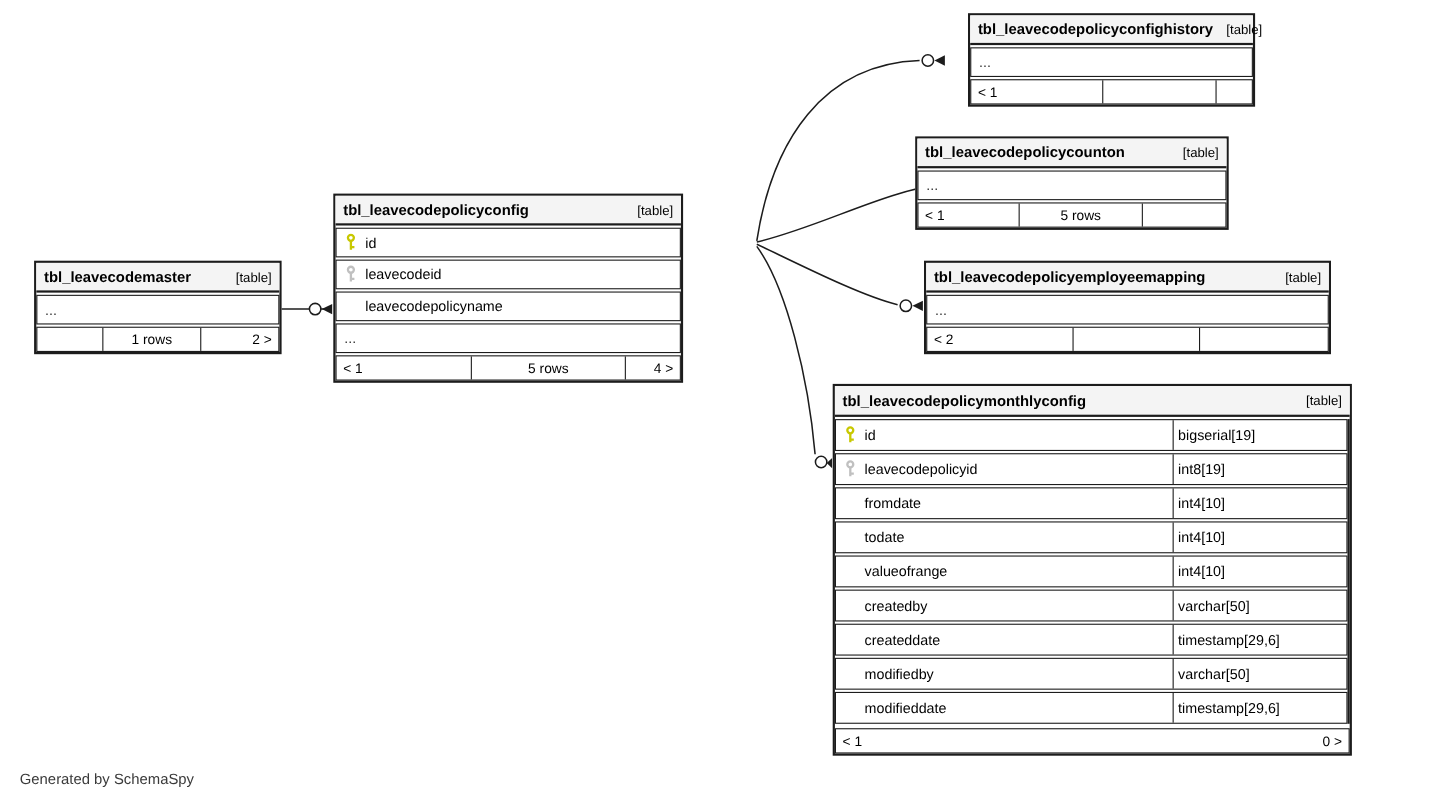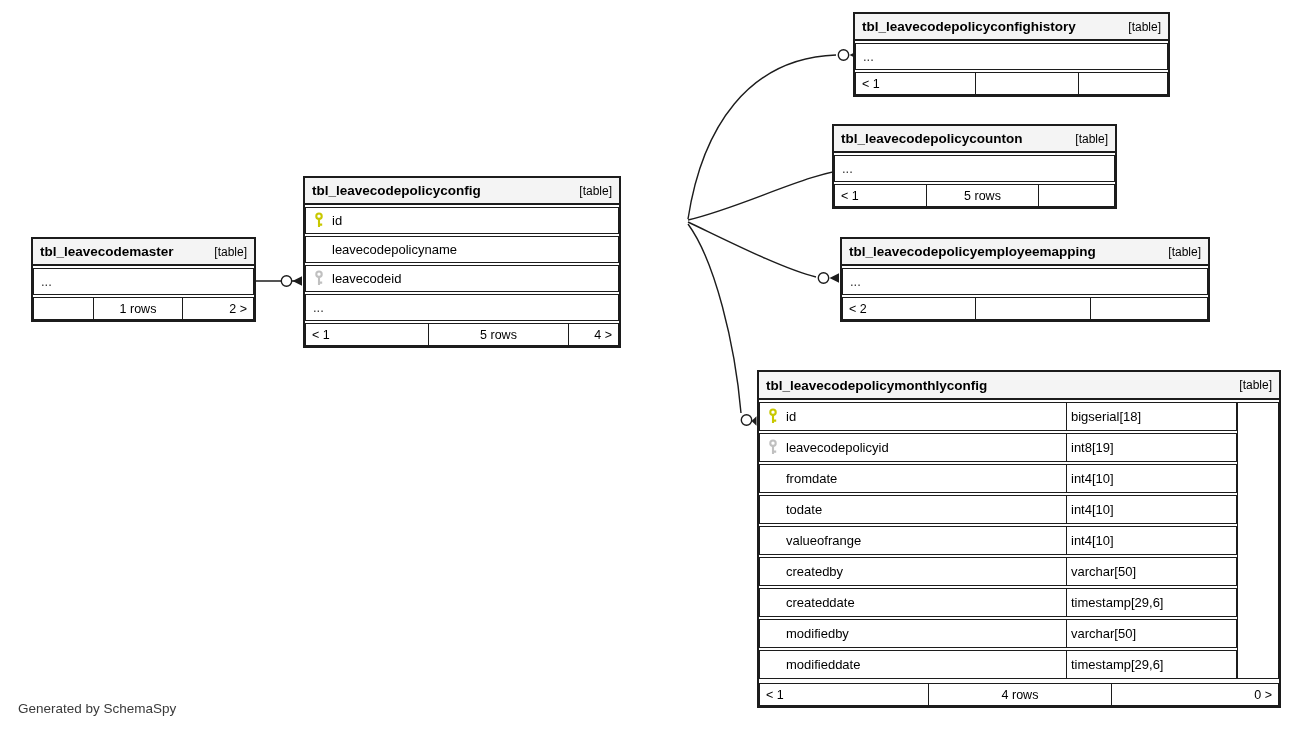--- a/index.html
+++ b/index.html
@@ -109,44 +109,44 @@
     <div class="row">
       <span class="keyslot pk">
         <svg class="keyicon" width="12" height="17" viewBox="0 0 12 17">
             <circle cx="6" cy="4.2" r="2.7" fill="none" stroke="currentColor" stroke-width="2.1"></circle>
             <path d="M6 6.9 V15 M6 12.6 H9.2" fill="none" stroke="currentColor" stroke-width="2.1"></path>
           </svg>
       </span>
       <span>id</span>
     </div>
     <div class="row">
-      <span class="keyslot"></span>
-      <span>leavecodepolicyname</span>
-    </div>
-    <div class="row">
       <span class="keyslot fk">
         <svg class="keyicon" width="12" height="17" viewBox="0 0 12 17">
             <circle cx="6" cy="4.2" r="2.7" fill="none" stroke="currentColor" stroke-width="2.1"></circle>
             <path d="M6 6.9 V15 M6 12.6 H9.2" fill="none" stroke="currentColor" stroke-width="2.1"></path>
           </svg>
       </span>
       <span>leavecodeid</span>
     </div>
+    <div class="row">
+      <span class="keyslot"></span>
+      <span>leavecodepolicyname</span>
+    </div>
     <div class="row dots-row">
       <span>...</span>
     </div>
   </div>
   <div class="foot">
     <div class="fcell f-left" style="flex:0 0 122px;">&lt; 1</div>
     <div class="fcell f-center" style="flex:0 0 141px;">5 rows</div>
     <div class="fcell f-right">4 &gt;</div>
   </div>
 </div>
 
-<div class="tbl" style="left:853px;top:12px;width:317px;">
+<div class="tbl" style="left:880px;top:12px;width:261px;">
   <div class="hdr">
     <span class="tname">tbl_leavecodepolicyconfighistory</span>
     <span class="ttag">[table]</span>
   </div>
   <div class="rows">
     <div class="row dots-row">
       <span>...</span>
     </div>
   </div>
   <div class="foot">
@@ -183,38 +183,38 @@
       <span>...</span>
     </div>
   </div>
   <div class="foot">
     <div class="fcell f-left" style="flex:0 0 132px;">&lt; 2</div>
     <div class="fcell f-center" style="flex:0 0 116px;"></div>
     <div class="fcell f-right"></div>
   </div>
 </div>
 
-<div class="tbl tbl-lg" style="left:757px;top:370px;width:524px;">
+<div class="tbl tbl-lg" style="left:757px;top:349px;width:472px;">
   <div class="hdr">
     <span class="tname">tbl_leavecodepolicymonthlyconfig</span>
     <span class="ttag">[table]</span>
   </div>
   <div class="mbody">
     <div class="rows mrows">
       <div class="row mrow">
         <span class="cell-name">
           <span class="keyslot pk">
             <svg class="keyicon" width="12" height="17" viewBox="0 0 12 17">
                 <circle cx="6" cy="4.2" r="2.7" fill="none" stroke="currentColor" stroke-width="2.1"></circle>
                 <path d="M6 6.9 V15 M6 12.6 H9.2" fill="none" stroke="currentColor" stroke-width="2.1"></path>
               </svg>
           </span>
           <span>id</span>
         </span>
-        <span class="cell-type">bigserial[18]</span>
+        <span class="cell-type">bigserial[19]</span>
       </div>
       <div class="row mrow">
         <span class="cell-name">
           <span class="keyslot fk">
             <svg class="keyicon" width="12" height="17" viewBox="0 0 12 17">
                 <circle cx="6" cy="4.2" r="2.7" fill="none" stroke="currentColor" stroke-width="2.1"></circle>
                 <path d="M6 6.9 V15 M6 12.6 H9.2" fill="none" stroke="currentColor" stroke-width="2.1"></path>
               </svg>
           </span>
           <span>leavecodepolicyid</span>
@@ -268,18 +268,17 @@
           <span class="keyslot"></span>
           <span>modifieddate</span>
         </span>
         <span class="cell-type">timestamp[29,6]</span>
       </div>
     </div>
     <div class="mstrip"></div>
   </div>
   <div class="foot">
     <div class="fcell f-left" style="flex:0 0 168px;">&lt; 1</div>
-    <div class="fcell f-center" style="flex:0 0 184px;">4 rows</div>
     <div class="fcell f-right">0 &gt;</div>
   </div>
 </div>
 
 <div class="gen-note">Generated by SchemaSpy</div>
 
 </body></html>

